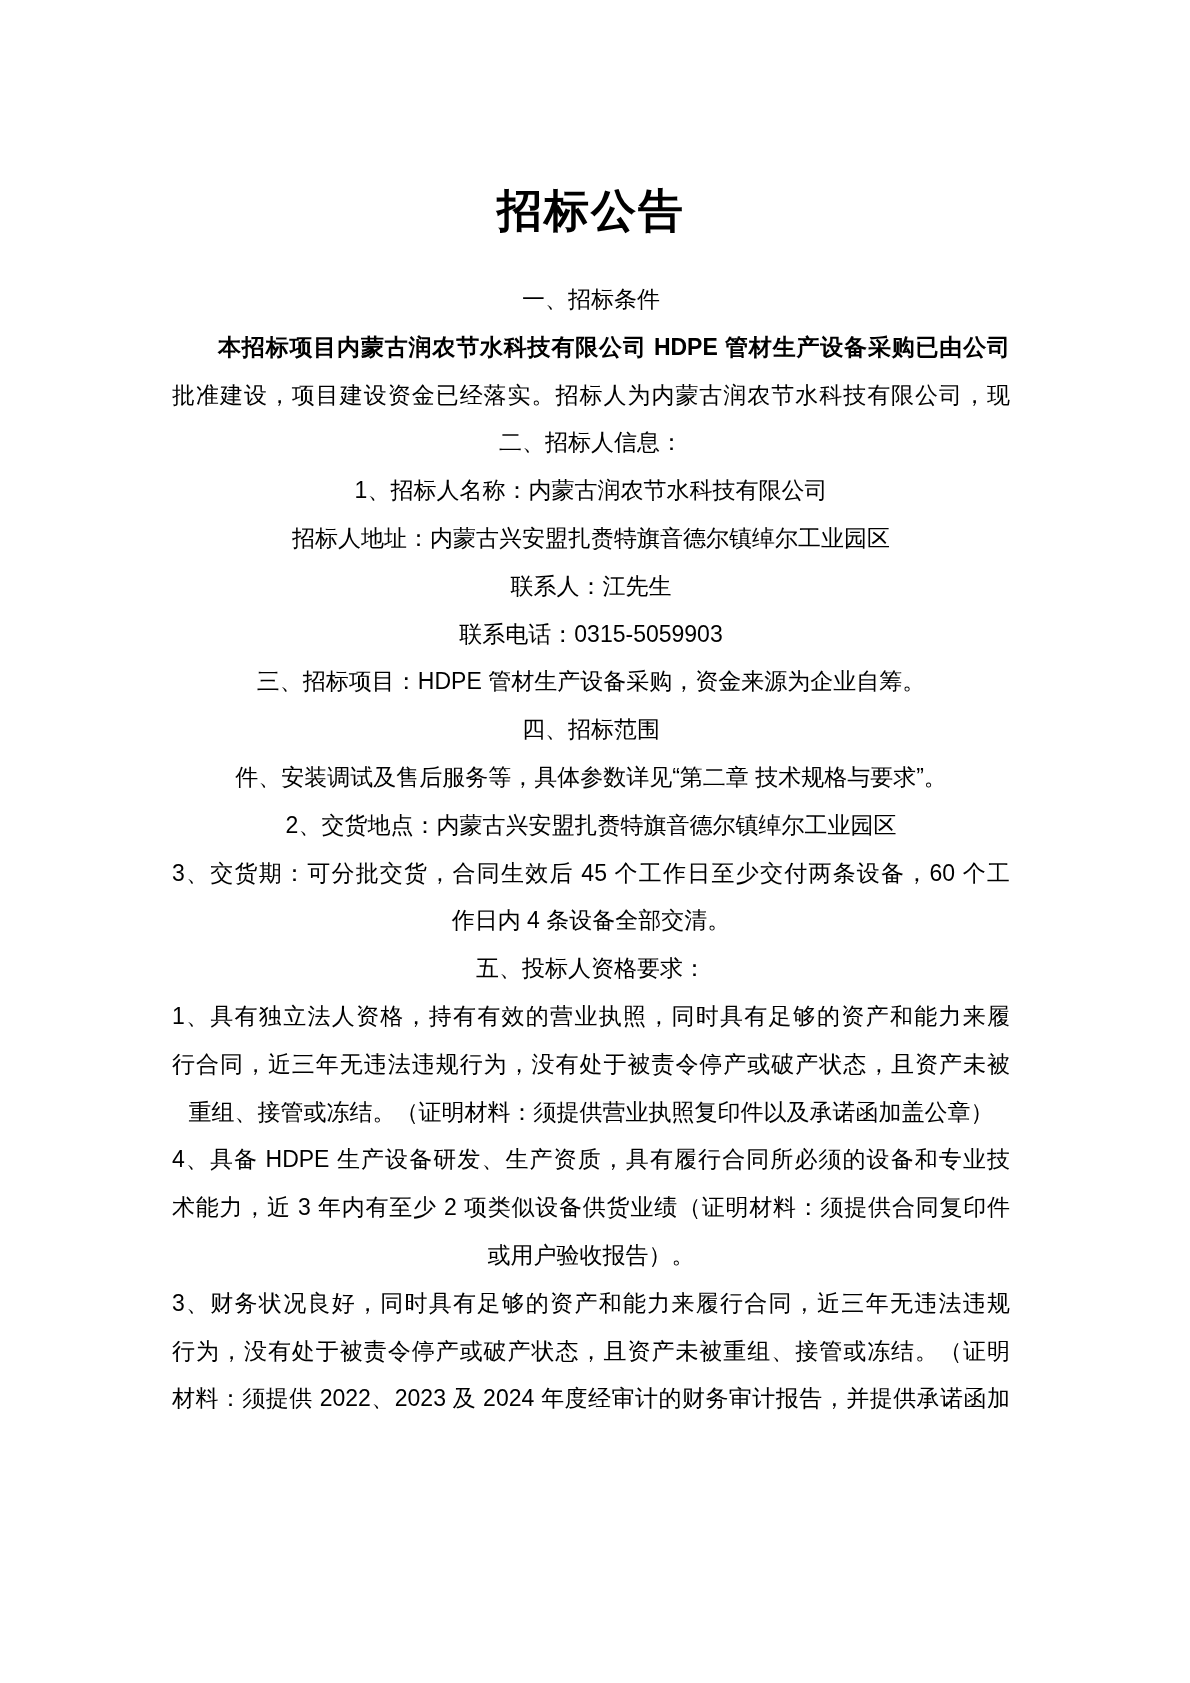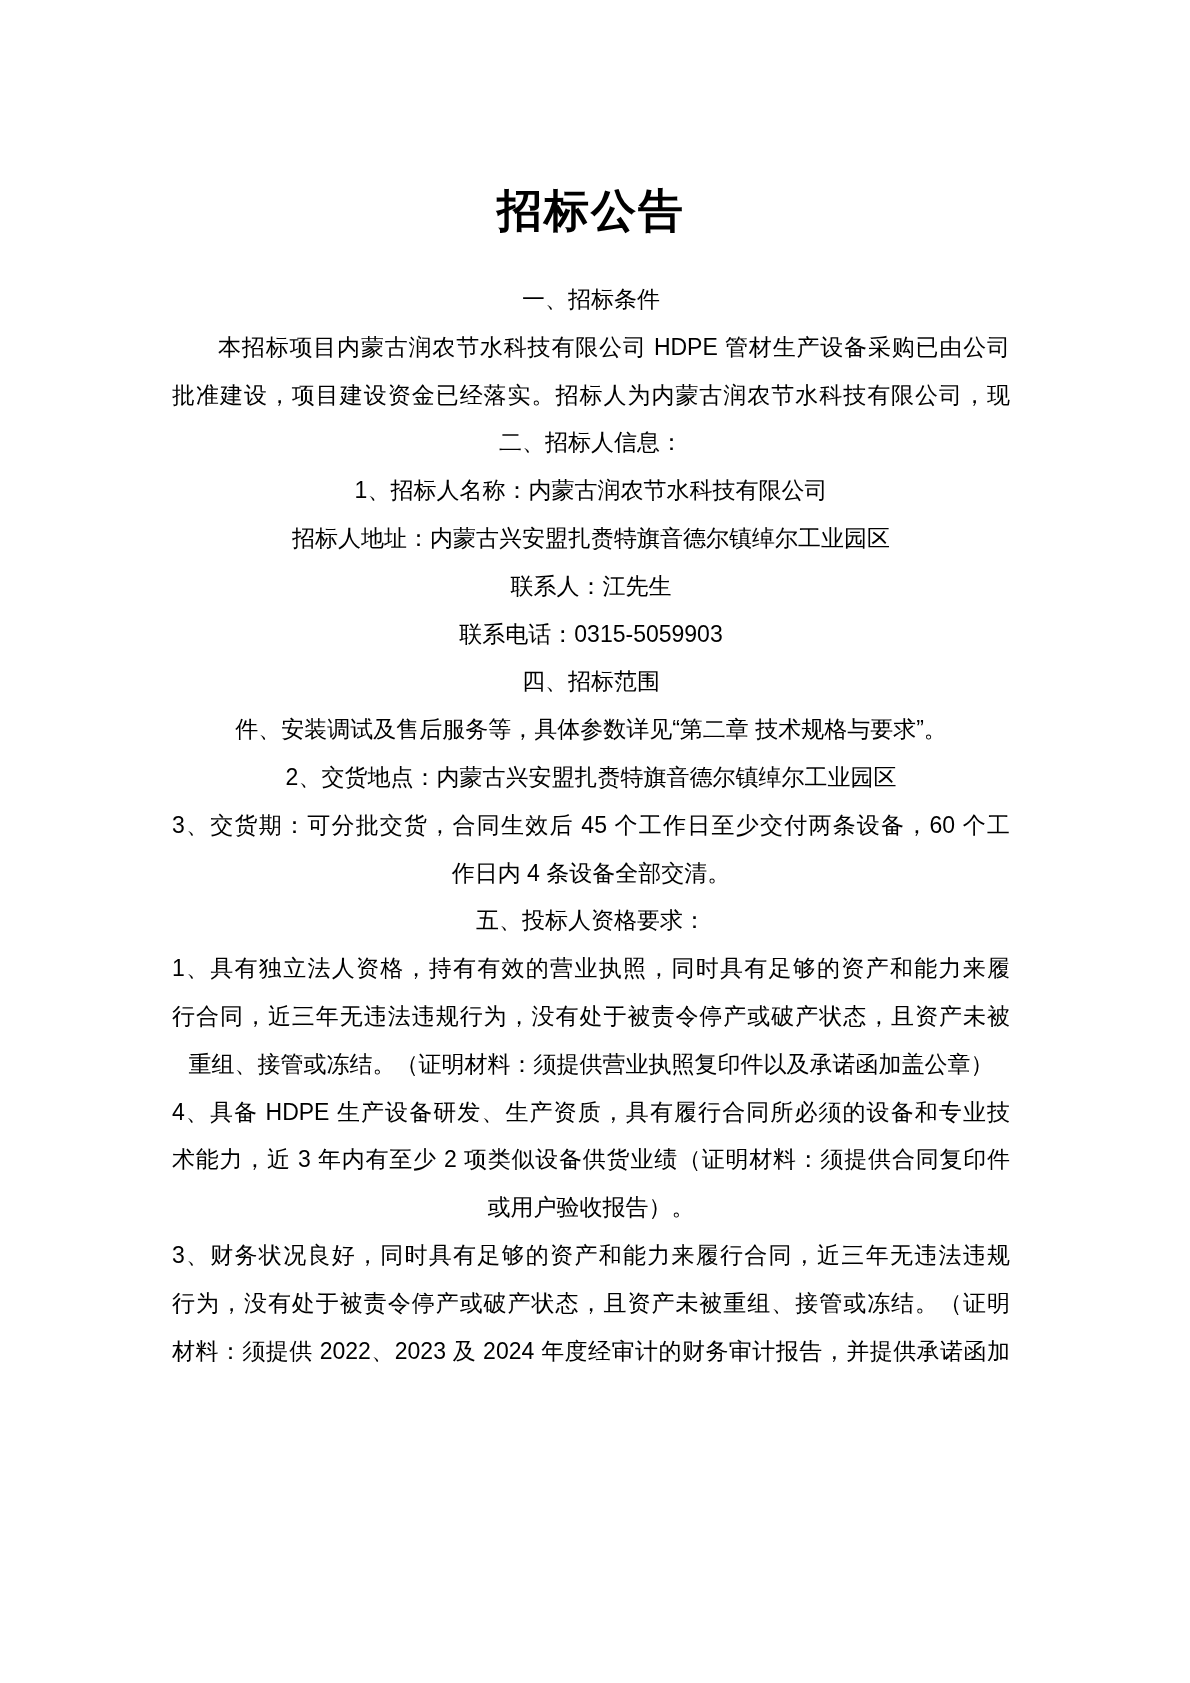--- a/index.html
+++ b/index.html
@@ -44,36 +44,38 @@
     overflow: visible;
     text-align: center;
   }
   .doc-line.jl {
     white-space: normal;
     text-align: justify;
     text-align-last: justify;
   }
   .doc-line.ind {
     padding-left: 46px;
+    font-weight: bold;
   }
 </style>
 </head>
 <body>
 
 <div class="page">
   <h1 class="doc-title">招标公告</h1>
   <div class="doc-body" id="doc-body">
       <div class="doc-line">一、招标条件</div>
       <div class="doc-line jl ind">本招标项目内蒙古润农节水科技有限公司 HDPE 管材生产设备采购已由公司</div>
       <div class="doc-line jl">批准建设，项目建设资金已经落实。招标人为内蒙古润农节水科技有限公司，现</div>
       <div class="doc-line">二、招标人信息：</div>
       <div class="doc-line">1、招标人名称：内蒙古润农节水科技有限公司</div>
       <div class="doc-line">招标人地址：内蒙古兴安盟扎赉特旗音德尔镇绰尔工业园区</div>
       <div class="doc-line">联系人：江先生</div>
       <div class="doc-line">联系电话：0315-5059903</div>
+      <div class="doc-line">三、招标项目：HDPE 管材生产设备采购，资金来源为企业自筹。</div>
       <div class="doc-line">四、招标范围</div>
       <div class="doc-line">件、安装调试及售后服务等，具体参数详见“第二章 技术规格与要求”。</div>
       <div class="doc-line">2、交货地点：内蒙古兴安盟扎赉特旗音德尔镇绰尔工业园区</div>
       <div class="doc-line jl">3、交货期：可分批交货，合同生效后 45 个工作日至少交付两条设备，60 个工</div>
       <div class="doc-line">作日内 4 条设备全部交清。</div>
       <div class="doc-line">五、投标人资格要求：</div>
       <div class="doc-line jl">1、具有独立法人资格，持有有效的营业执照，同时具有足够的资产和能力来履</div>
       <div class="doc-line jl">行合同，近三年无违法违规行为，没有处于被责令停产或破产状态，且资产未被</div>
       <div class="doc-line">重组、接管或冻结。（证明材料：须提供营业执照复印件以及承诺函加盖公章）</div>
       <div class="doc-line jl">4、具备 HDPE 生产设备研发、生产资质，具有履行合同所必须的设备和专业技</div>

